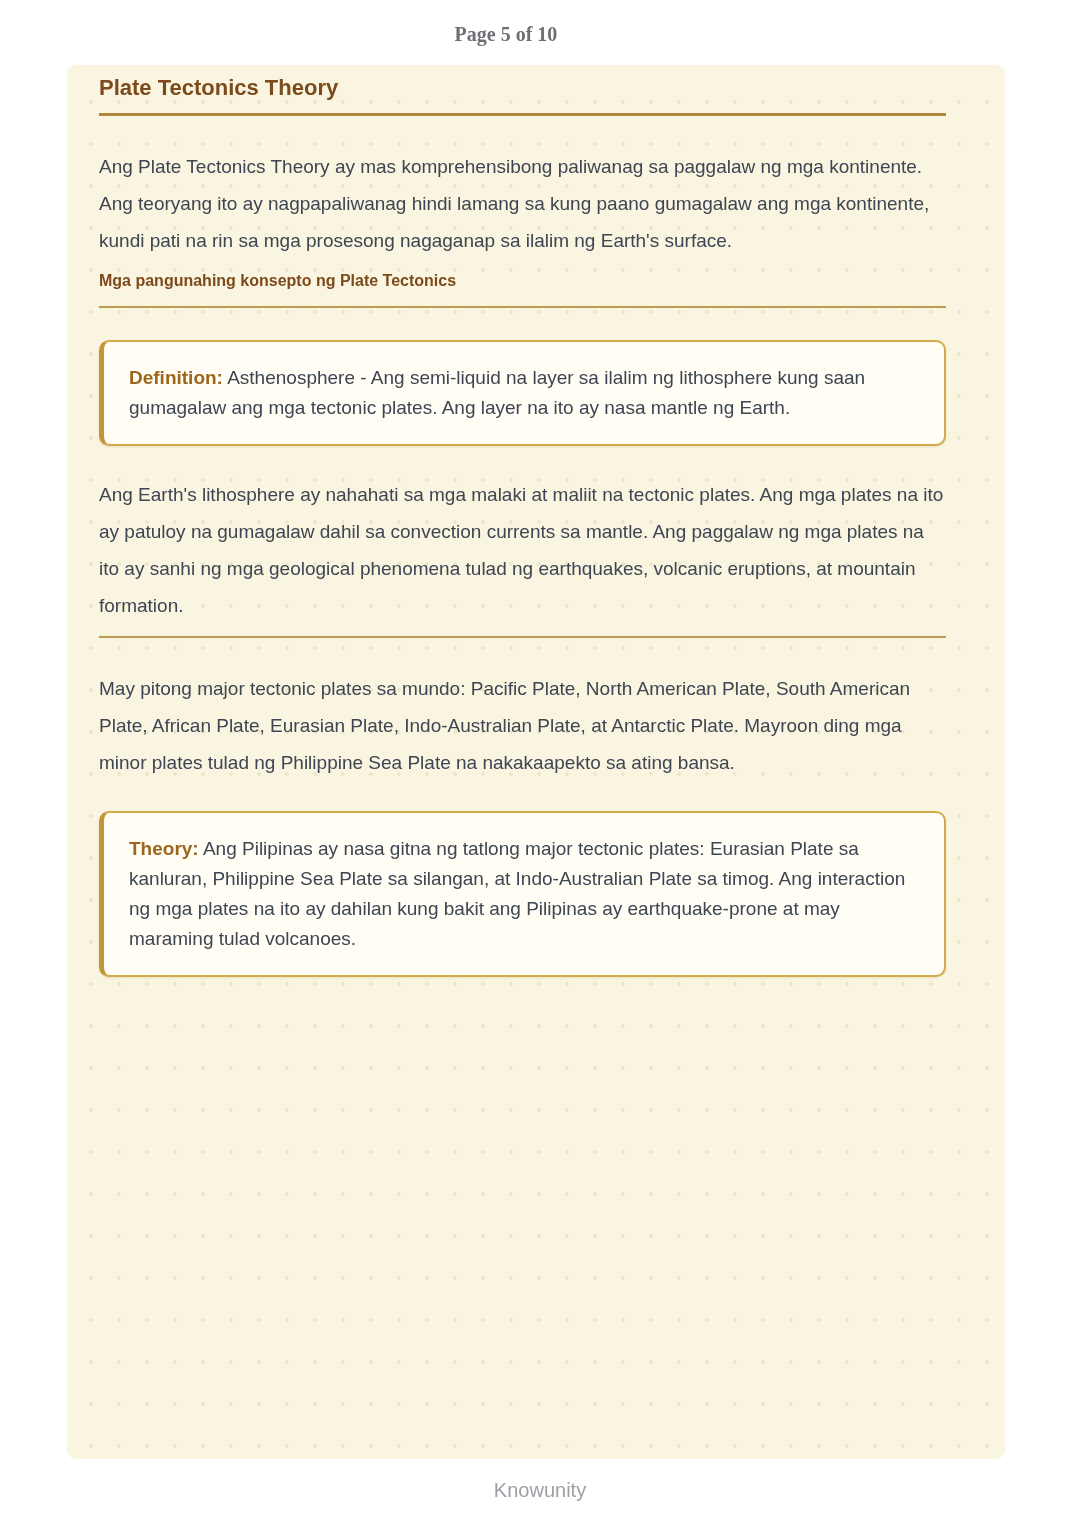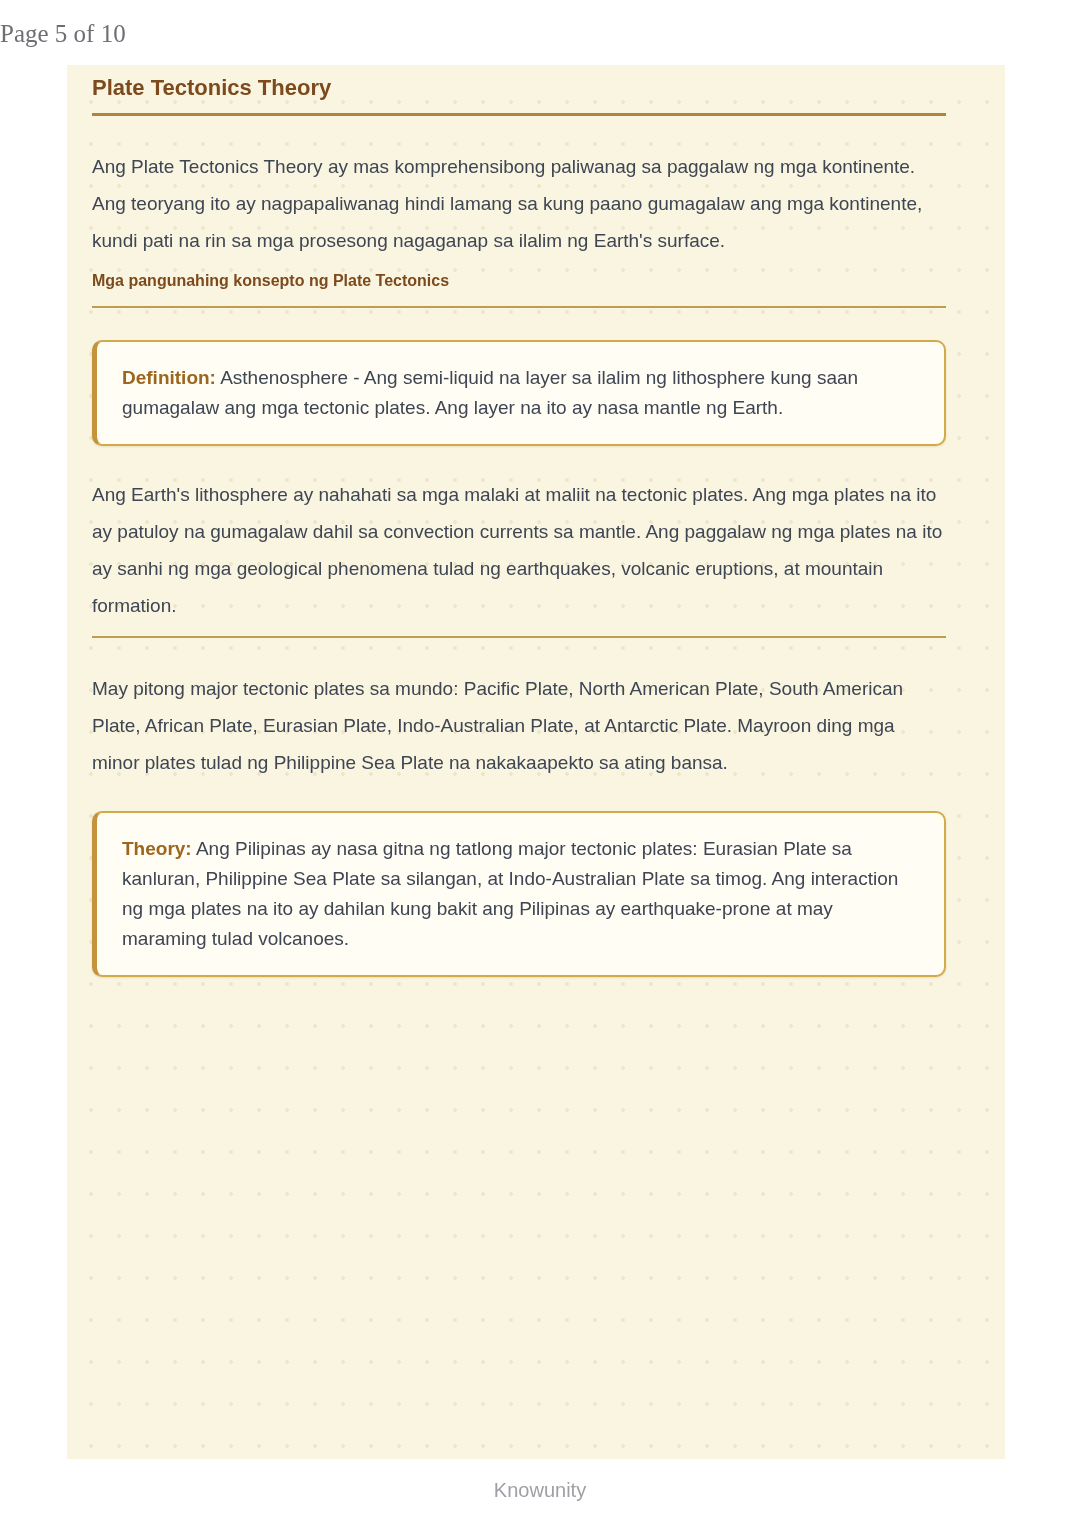--- a/index.html
+++ b/index.html
@@ -20,35 +20,37 @@
   * { box-sizing: border-box; }
   html, body {
     margin: 0; padding: 0;
     width: 1080px; height: 1527px;
     background: var(--page-bg);
     font-family: "Liberation Sans", sans-serif;
     overflow: hidden;
   }
   .page-header {
     padding: 23px 68px 0 0;
-    text-align: left;
+    text-align: center;
     font-family: "Liberation Serif", serif;
-    font-size: 25px;
+    font-size: 20px;
     line-height: 22px;
     color: var(--page-number-gray);
+    font-weight: bold;
   }
   .card {
     margin: 20px 0 0 67px;
     width: 938px;
     min-height: 1394px;
     background-color: var(--card-bg);
     background-image: radial-gradient(var(--card-dot) 1.6px, transparent 1.7px);
     background-size: 28px 42px;
     background-position: 10px 16px;
-    padding: 9px 59px 40px 25px;
+    padding: 9px 59px 40px 32px;
+    border-radius: 9px;
   }
   h1.doc-title {
     margin: 0;
     font-size: 22px;
     line-height: 28px;
     font-weight: bold;
     color: var(--heading-brown);
   }
   .rule-main {
     height: 2.5px;

